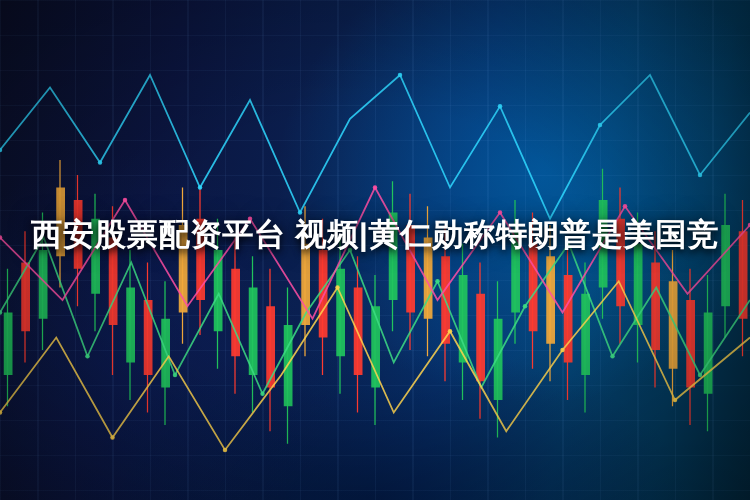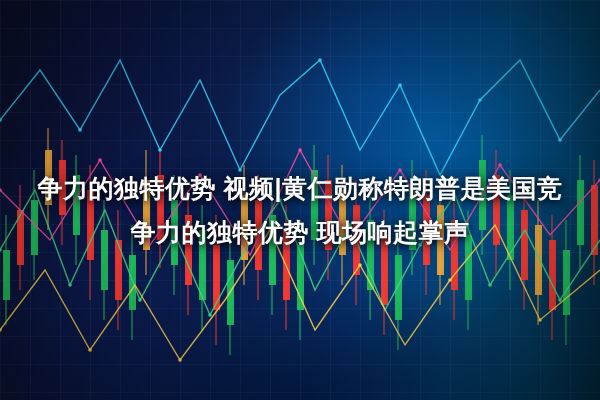--- a/index.html
+++ b/index.html
@@ -314,17 +314,16 @@
       <circle cx="200" cy="175" r="1.8" fill="#ff4fa3" opacity="0.9"></circle>
       <circle cx="300" cy="150" r="1.8" fill="#ff4fa3" opacity="0.9"></circle>
       <circle cx="400" cy="170" r="1.8" fill="#ff4fa3" opacity="0.9"></circle>
       <circle cx="500" cy="165" r="1.8" fill="#ff4fa3" opacity="0.9"></circle>
       <circle cx="600" cy="180" r="1.8" fill="#ff4fa3" opacity="0.9"></circle>
     </svg>
 
   <div class="vignette"></div>
 
   <div class="headline">
-    <span class="line">争力的独特优势 视频|黄仁勋称特朗普是美国竞</span>
-    <span class="line">争力的独特优势 现场响起掌声</span>
+    <span class="line">西安股票配资平台 视频|黄仁勋称特朗普是美国竞</span>
   </div>
 
 </div>
 
 </body></html>

